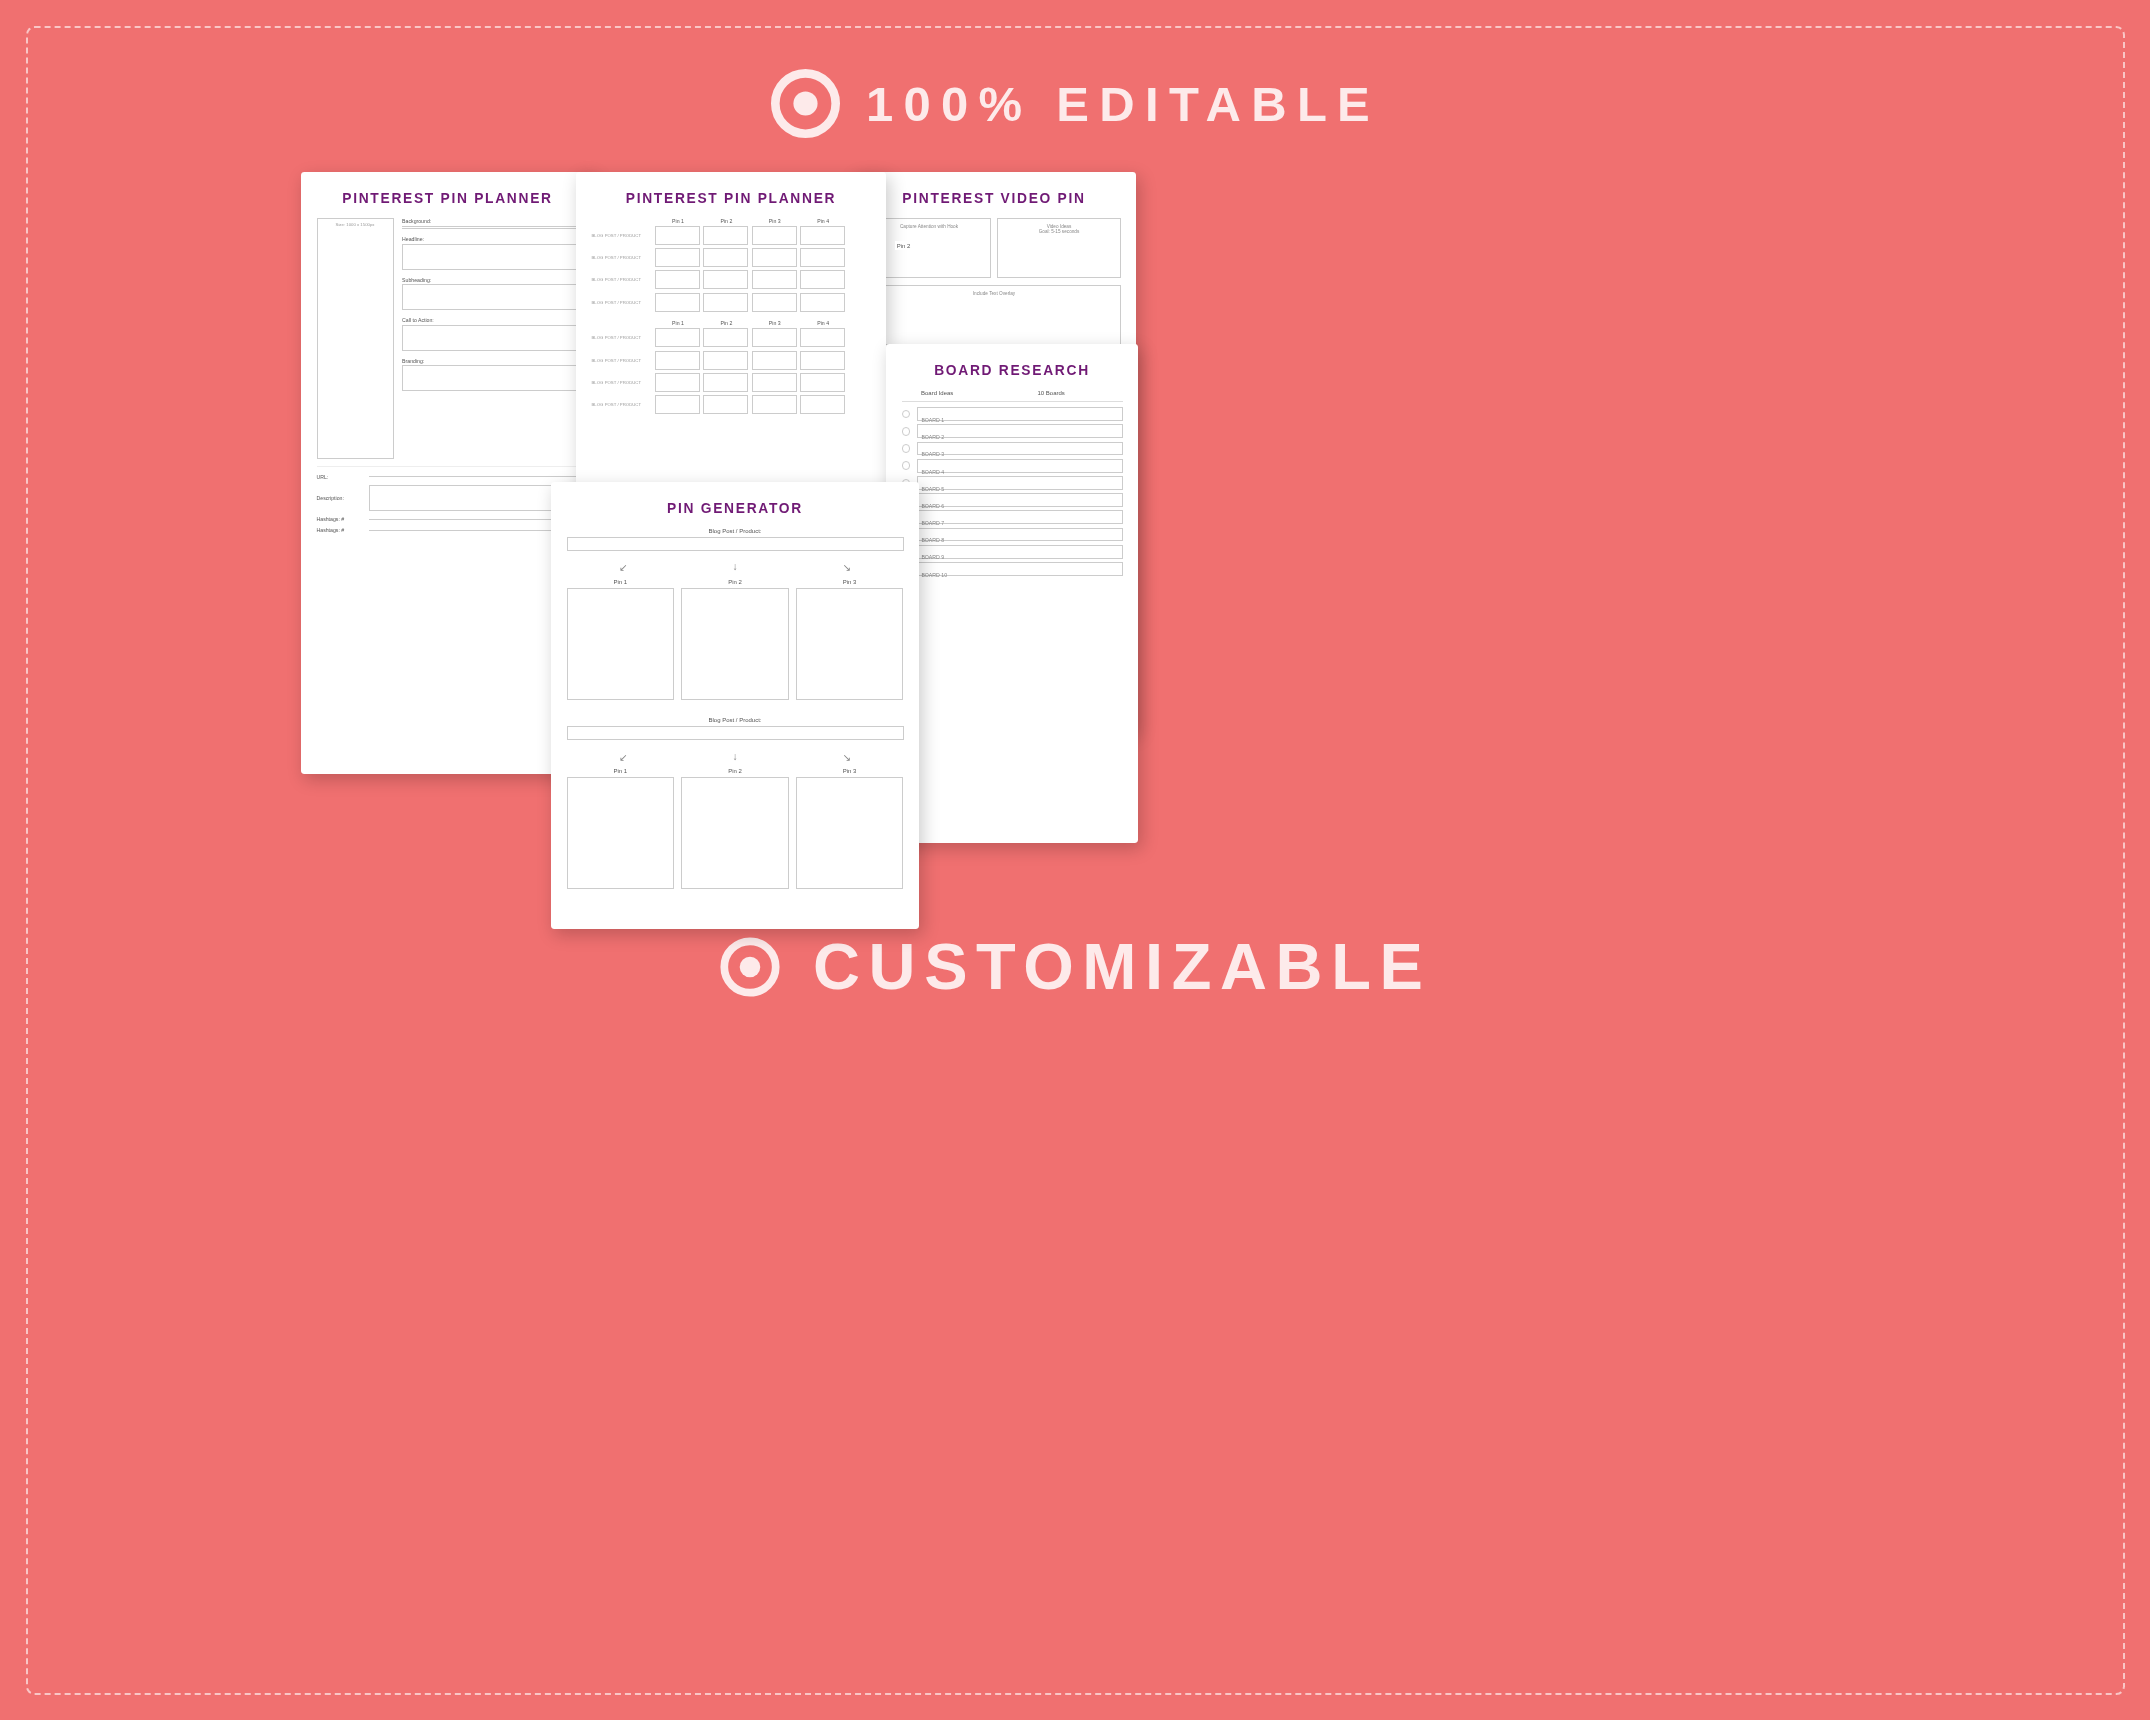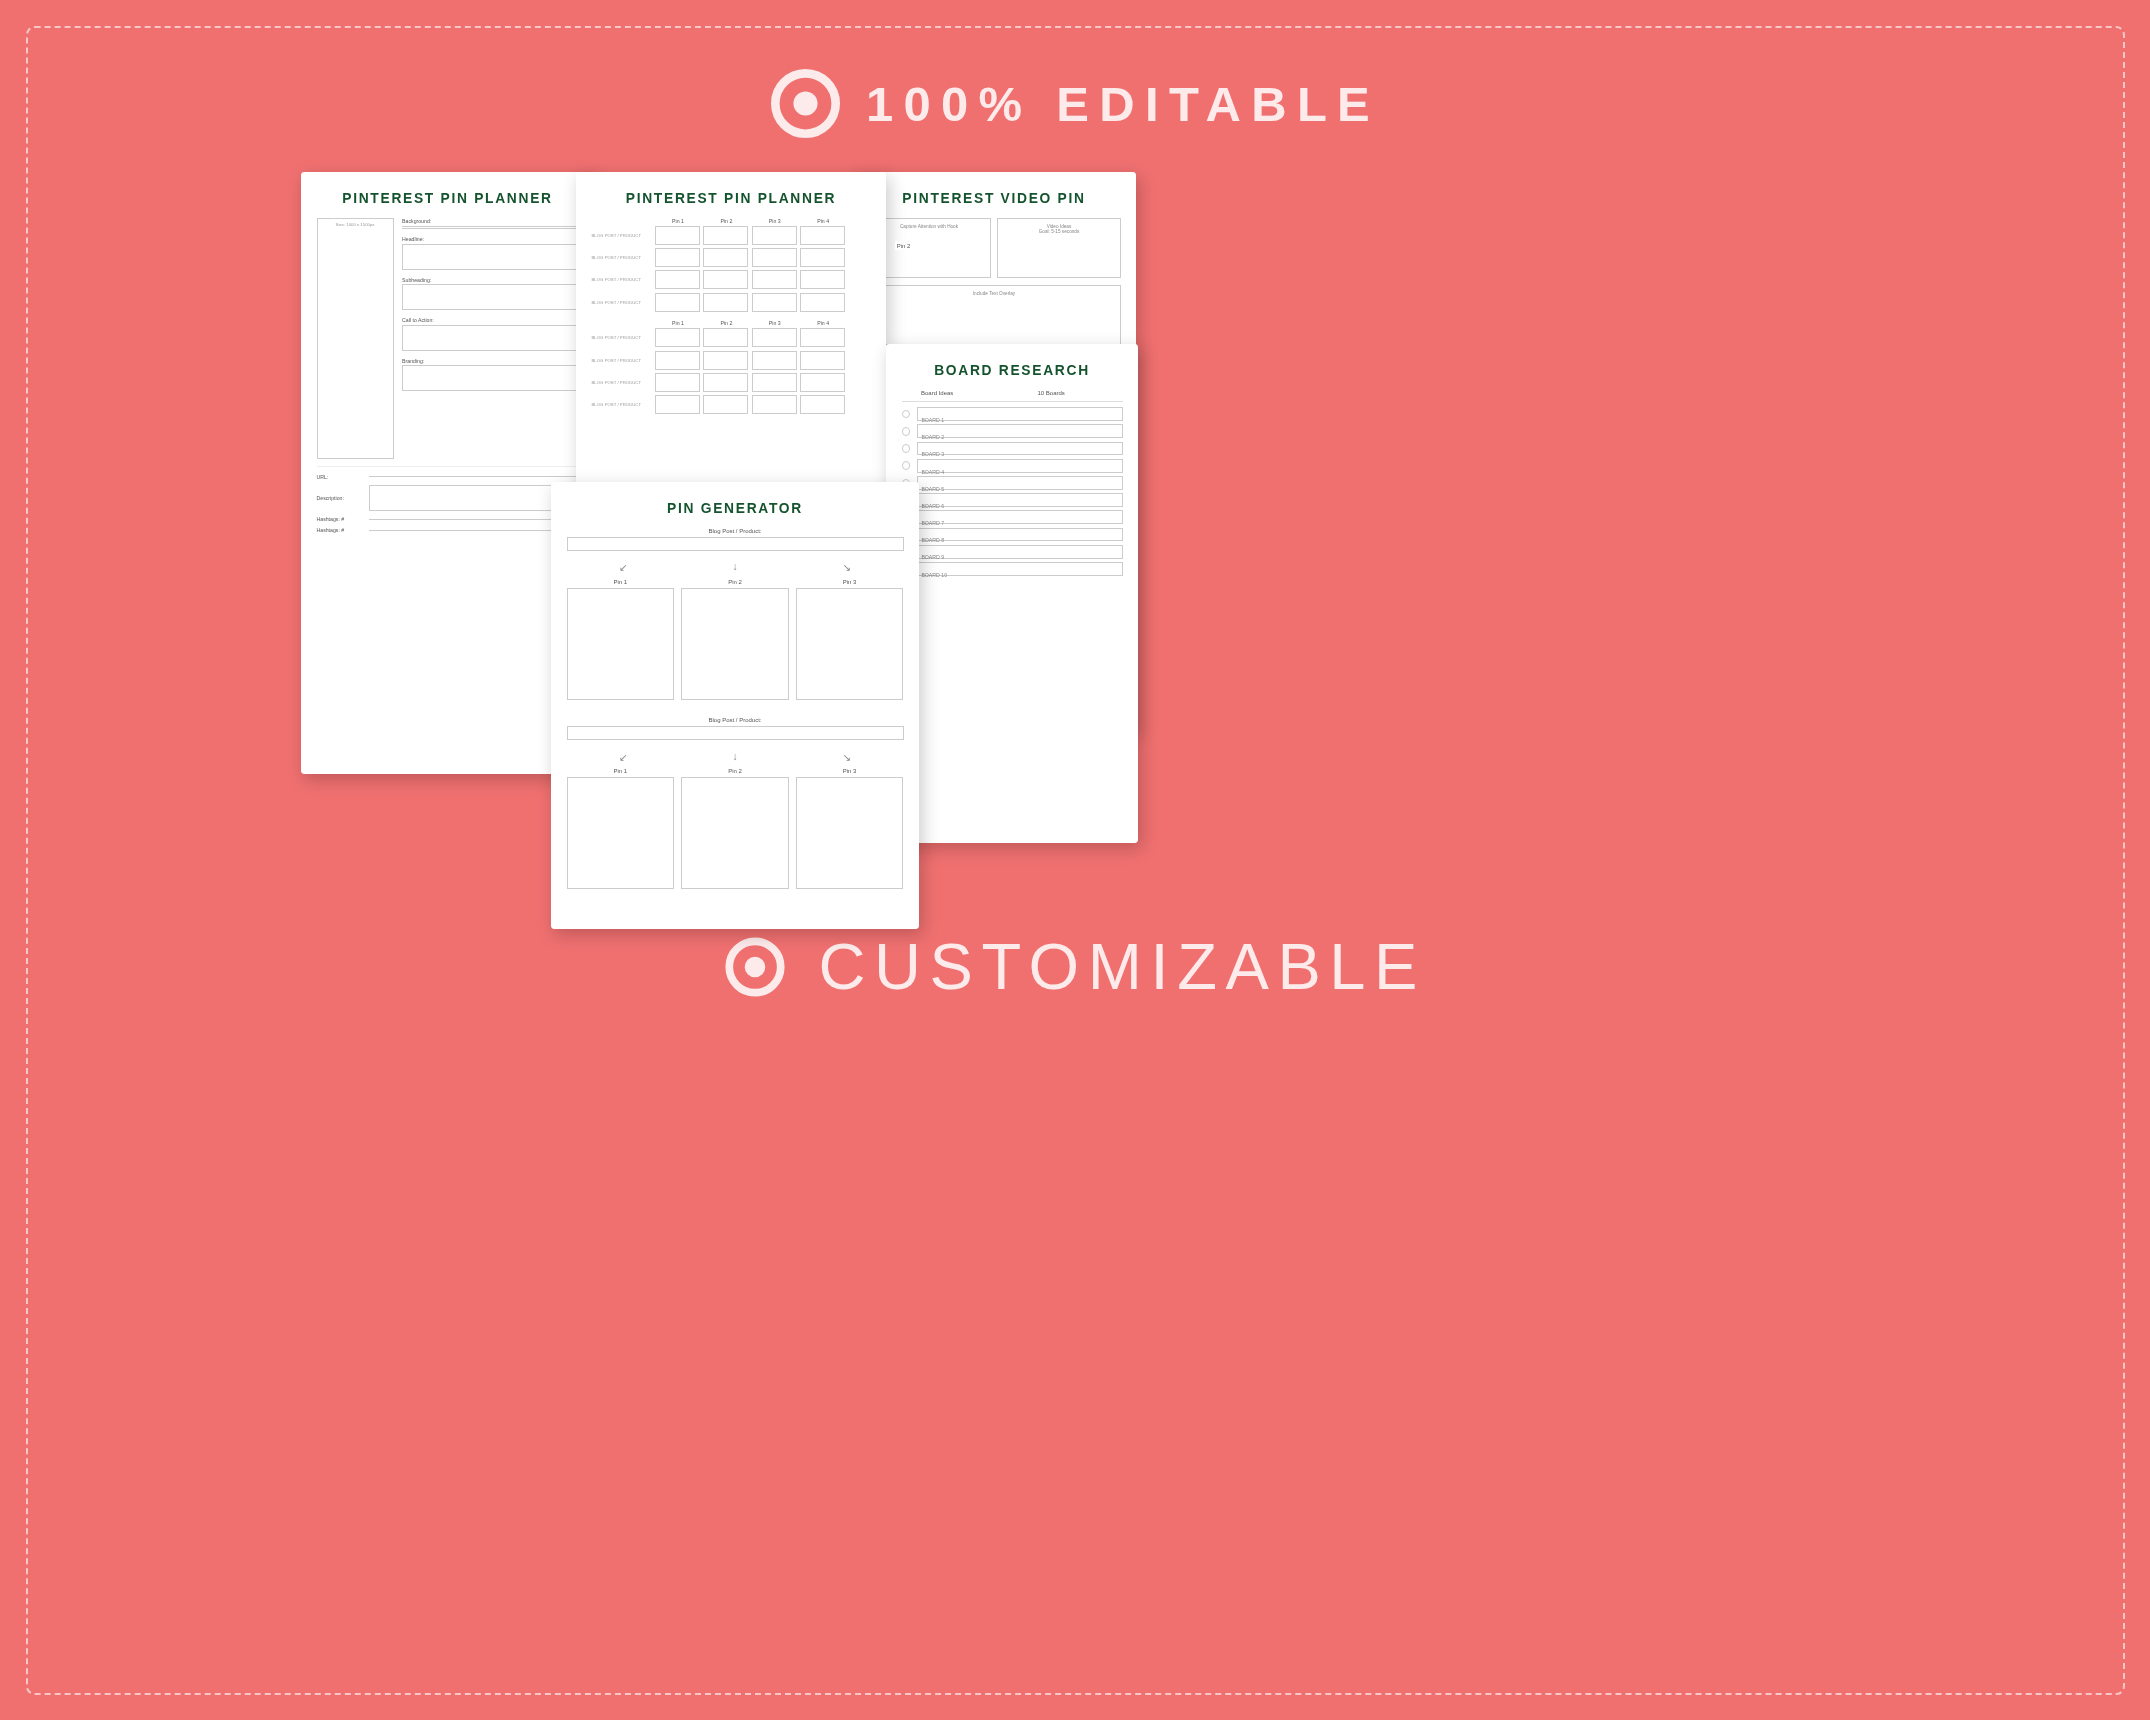--- a/index.html
+++ b/index.html
@@ -45,21 +45,21 @@
       letter-spacing: 10.3px;
       text-transform: uppercase;
     }
 
     .card-title {
       font-size: 13.8px;
       font-weight: 900;
       text-align: center;
       letter-spacing: 1.7px;
       text-transform: uppercase;
-      color: #14532d;
+      color: #701a75;
       margin-bottom: 12px;
     }
 
     
     .pin-planner-left-content {
       display: flex;
       gap: 8.6px;
     }
 
     .pin-image-placeholder {
@@ -310,21 +310,21 @@
       gap: 21.5px;
     }
 
     .footer-icon {
       width: 60px;
       height: 60px;
     }
 
     .footer-label {
       font-size: 65px;
-      font-weight: 400;
+      font-weight: 700;
       color: rgba(255,255,255,0.85);
       letter-spacing: 8.6px;
       text-transform: uppercase;
       margin-left: 12px;
     }
 
     .abs-card {
       position: absolute;
       background: white;
       border-radius: 3.4px;

